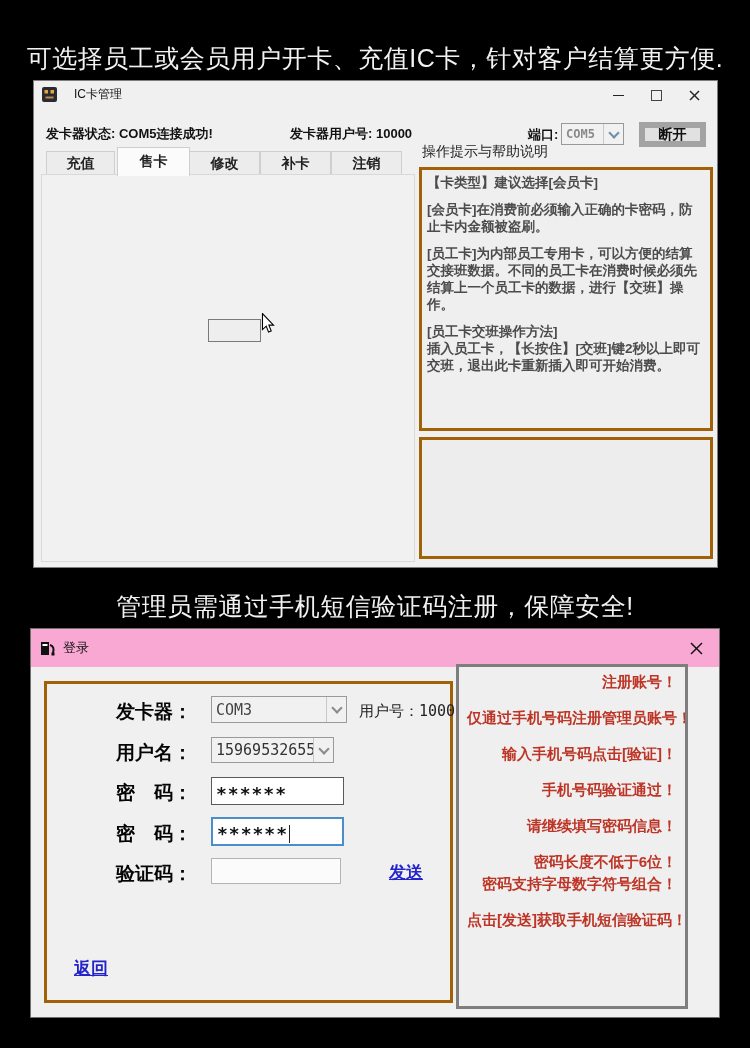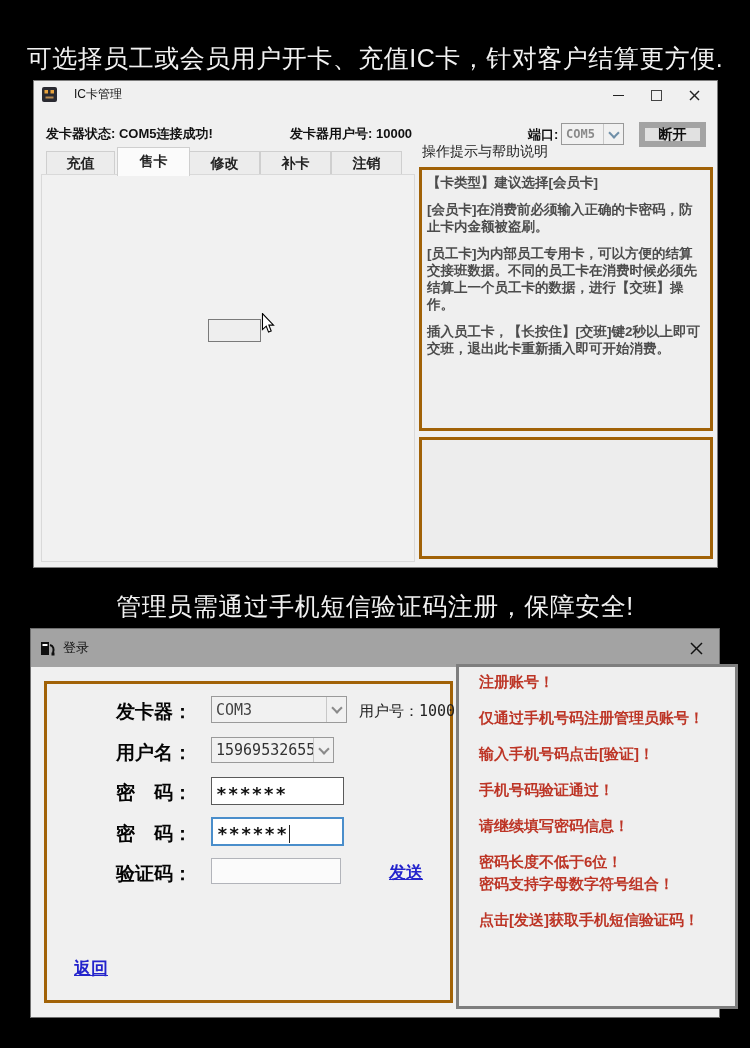--- a/index.html
+++ b/index.html
@@ -134,31 +134,32 @@
   </span>
 
   <div class="btn" style="position:absolute;left:162px;top:454px;width:68px;height:23px;">确认</div>
 
   <div class="abs" style="left:388px;top:62px;font-size:14px;color:#222;">操作提示与帮助说明</div>
   <div class="groupbox" style="left:385px;top:86px;width:294px;height:264px;padding:4px 5px;overflow:hidden;">
     <div class="help-text">
       <p>【卡类型】建议选择[会员卡]</p>
       <p>[会员卡]在消费前必须输入正确的卡密码，防止卡内金额被盗刷。</p>
       <p>[员工卡]为内部员工专用卡，可以方便的结算交接班数据。不同的员工卡在消费时候必须先结算上一个员工卡的数据，进行【交班】操作。</p>
+      <p class="tight">[员工卡交班操作方法]</p>
       <p class="tight">插入员工卡，【长按住】[交班]键2秒以上即可交班，退出此卡重新插入即可开始消费。</p>
     </div>
   </div>
   <div class="groupbox" style="left:385px;top:356px;width:294px;height:122px;background:#ededed;"></div>
 </div>
 
 <div class="caption" style="top:590px;">管理员需通过手机短信验证码注册，保障安全!</div>
 
 <div class="win" style="left:30px;top:628px;width:690px;height:390px;border-color:#6f6f6f;">
 
-  <div class="titlebar" style="height:38px;background:#a3a3a3;">
+  <div class="titlebar" style="height:38px;background:#f9a8d4;">
     <span class="abs" style="left:9px;top:11px;width:18px;height:18px;">
       <svg width="18" height="18">
           <rect x="1" y="2" width="8" height="13" fill="#101010"></rect>
           <rect x="2.5" y="4" width="5" height="2" fill="#fff"></rect>
           <path d="M10 5 q5 1.5 3 8" stroke="#101010" stroke-width="2" fill="none"></path>
           <rect x="11.5" y="12.5" width="3" height="3" fill="#101010"></rect>
         </svg>
     </span>
     <span class="title-text" style="margin-left:32px;font-size:13px;">登录</span>
     <span class="winbtns" style="top:6px;right:8px;">
@@ -200,21 +201,21 @@
   <div class="f-input" style="left:180px;top:188px;width:133px;height:29px;border:2px solid #4a8ecb;font-size:18px;letter-spacing:1px;padding-top:4px;">
     <span>******</span>
       <span class="caret"></span>
   </div>
 
   <div class="f-input" style="left:180px;top:229px;width:130px;height:26px;border:1px solid #b2b4ba;background:#fbfbfb;font-size:15px;"></div>
   <a class="abs link" style="left:358px;top:232px;">发送</a>
 
   <a class="abs link" style="left:43px;top:328px;">返回</a>
 
-  <div class="groupbox notice-panel" style="left:425px;top:35px;width:282px;height:345px;padding:5px 20px;overflow:hidden;border-color:#7e7e7e;">
+  <div class="groupbox notice-panel" style="left:425px;top:35px;width:232px;height:345px;padding:5px 8px;overflow:hidden;border-color:#7e7e7e;text-align:right;">
     <p>注册账号！</p>
     <p>仅通过手机号码注册管理员账号！</p>
     <p>输入手机号码点击[验证]！</p>
     <p>手机号码验证通过！</p>
     <p>请继续填写密码信息！</p>
     <p class="tight">密码长度不低于6位！</p>
     <p>密码支持字母数字符号组合！</p>
     <p>点击[发送]获取手机短信验证码！</p>
   </div>
 </div>

